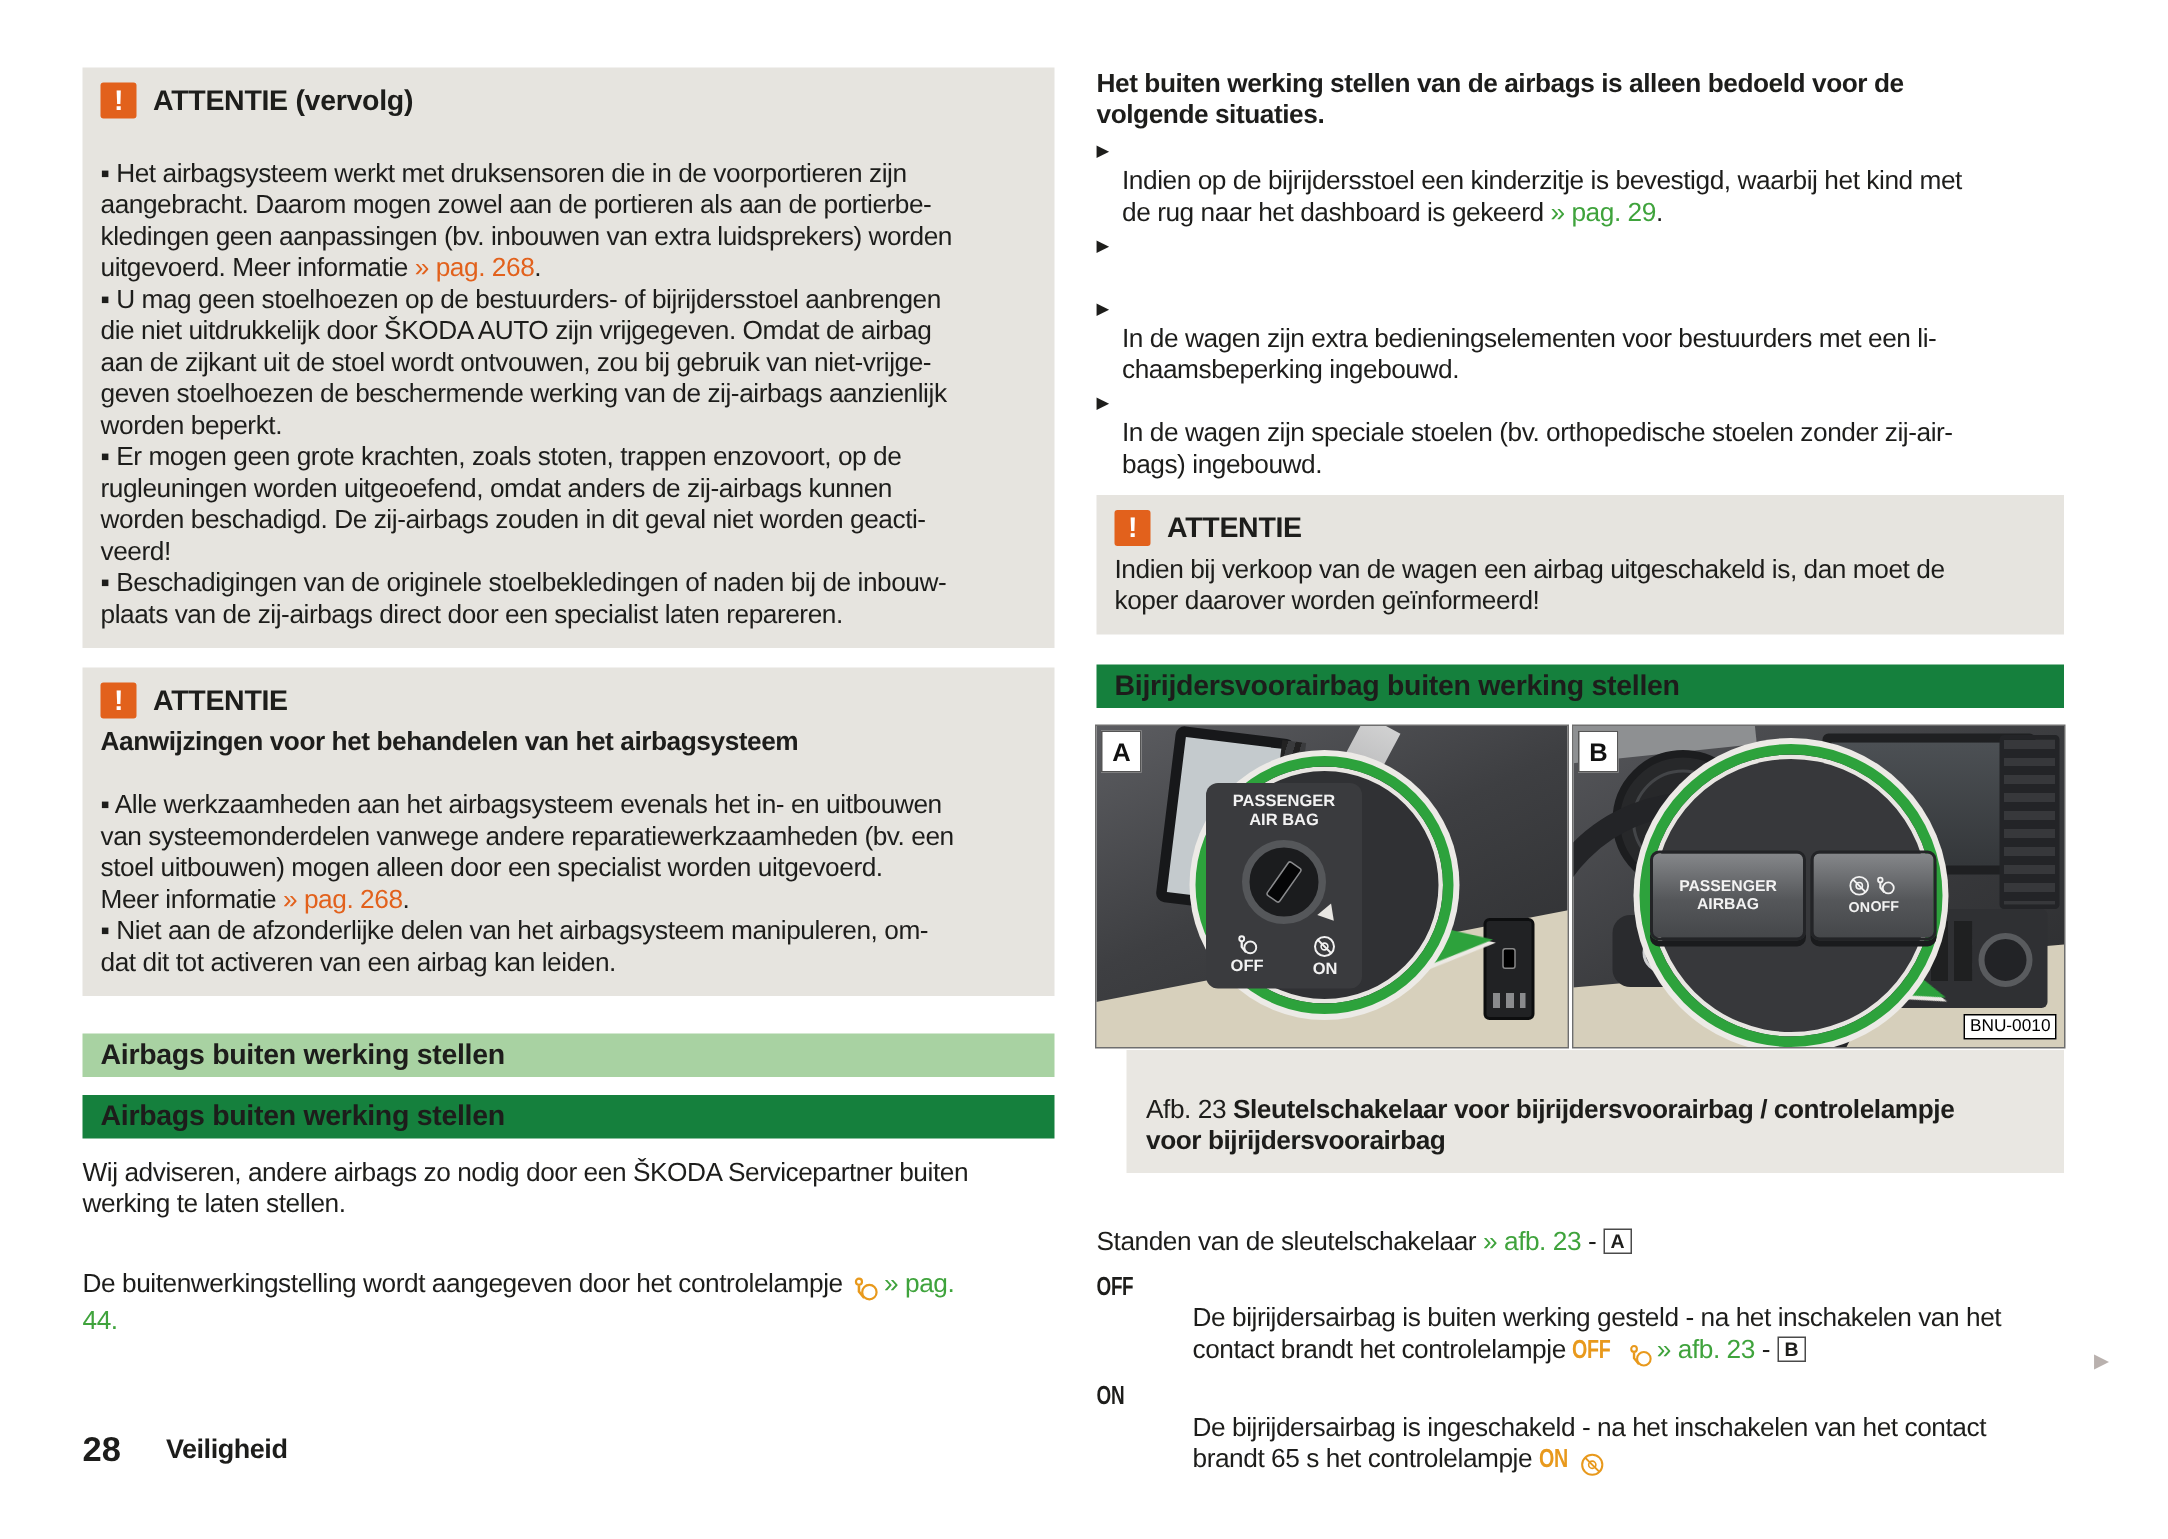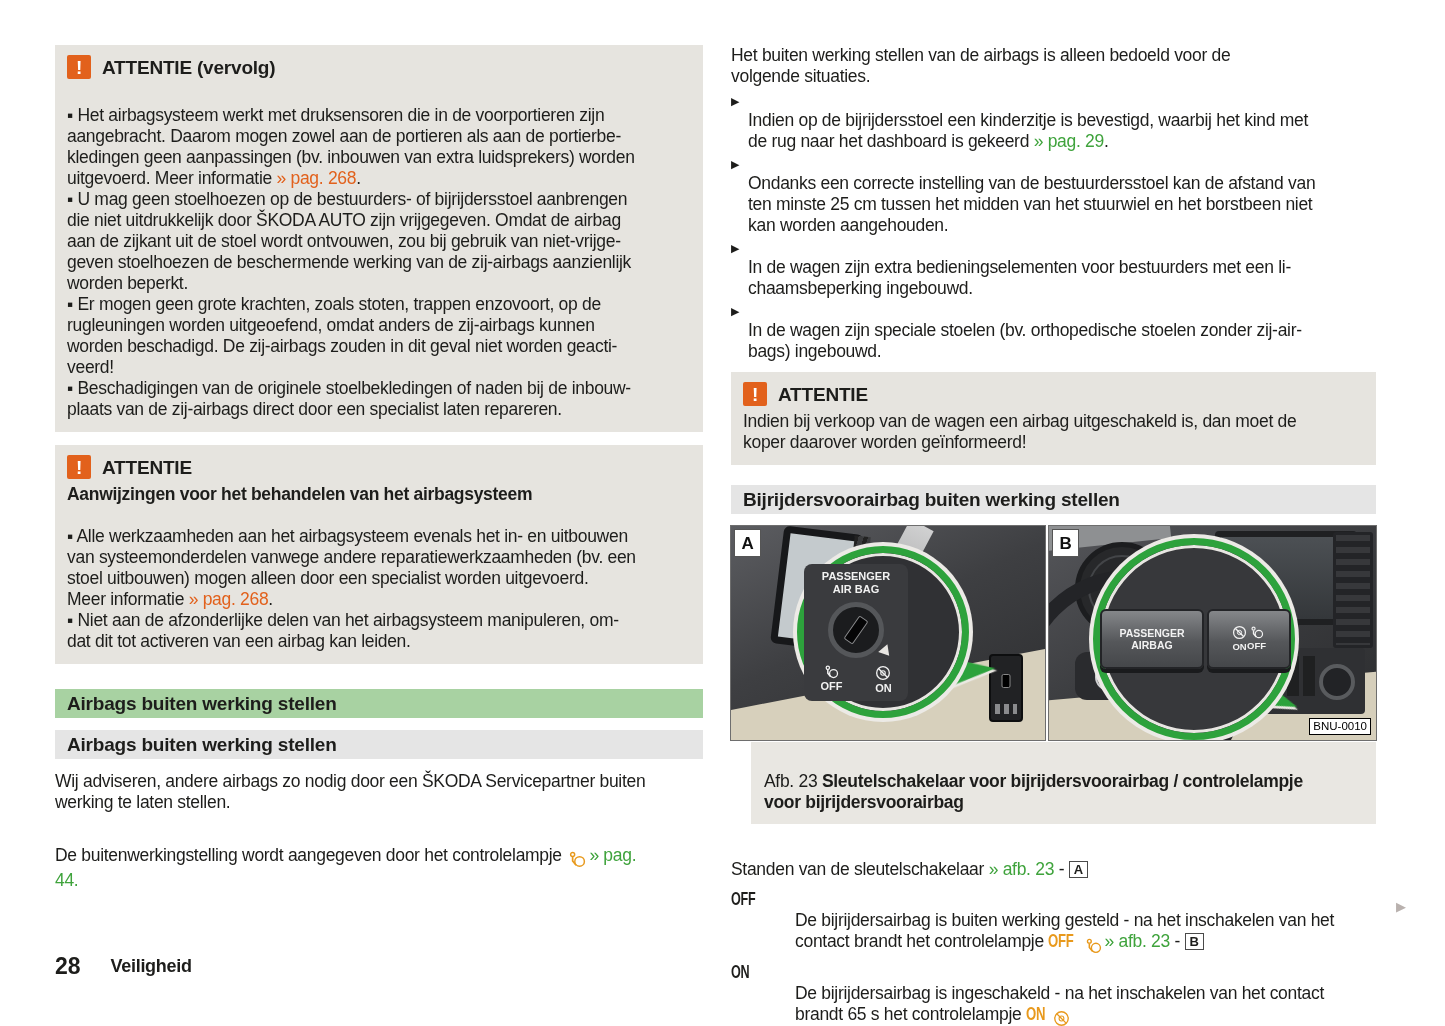--- a/index.html
+++ b/index.html
@@ -20,24 +20,24 @@
   .box-subtitle{font-weight:bold;margin:0 0 1px;}
   .graybox p{margin:0;}
   .link-or{color:#e2611c;cursor:pointer;}
   .link-gr{color:#3fa33c;cursor:pointer;}
   .it{font-style:italic;}
   .keybox{display:inline-block;border:1.5px solid #4a4a4a;background:#fff;font-weight:bold;
           font-size:13px;line-height:15px;padding:0 4px;vertical-align:1px;color:#1d1d1b;}
   
   .header-green{background:#a8d2a2;font-weight:bold;font-size:19px;padding:4px 12px;
                 margin:25px 0 12px;letter-spacing:-0.2px;}
-  .header-mauve{background:#e5e5e5;font-weight:bold;font-size:19px;padding:4px 12px;
+  .header-mauve{background:#15803d;font-weight:bold;font-size:19px;padding:4px 12px;
                 margin:0 0 12px;letter-spacing:-0.2px;}
   p.para{margin:0 0 11px;}
-  .bold-intro{font-weight:normal;margin:0 0 2px;}
+  .bold-intro{font-weight:bold;margin:0 0 2px;}
   
   .sit{position:relative;padding-left:17px;margin:0;}
   .sit .tri{position:absolute;left:0;top:2px;font-size:11px;color:#1d1d1b;}
   
   .def{display:grid;grid-template-columns:44px 1fr;margin:0 0 6px;}
   .cond{font-weight:bold;display:inline-block;transform:scaleX(0.72);transform-origin:0 60%;white-space:nowrap;}
   .lamp{color:#e8991c;font-weight:bold;display:inline-block;transform:scaleX(0.75);transform-origin:0 60%;white-space:nowrap;}
   .icon-amber{color:#e8991c;vertical-align:-4px;margin:0 3px 0 1px;}
   .icon-white{color:#f2f2f2;}
   
@@ -197,23 +197,21 @@
     <div class="col-right">
 
       <p class="bold-intro pre">Het buiten werking stellen van de airbags is alleen bedoeld voor de
 volgende situaties.</p>
 
       <p class="sit pre">
         <span class="tri">▶</span><span>Indien op de bijrijdersstoel een kinderzitje is bevestigd, waarbij het kind met
 de rug naar het dashboard is gekeerd </span><span class="link-gr">» pag. 29</span><span>.</span>
       </p>
       <p class="sit pre">
-        <span class="tri">▶</span><span>Ondanks een correcte instelling van de bestuurdersstoel kan de afstand van
-ten minste 25 cm tussen het midden van het stuurwiel en het borstbeen niet
-kan worden aangehouden.</span>
+        <span class="tri">▶</span>
       </p>
       <p class="sit pre">
         <span class="tri">▶</span><span>In de wagen zijn extra bedieningselementen voor bestuurders met een li-
 chaamsbeperking ingebouwd.</span>
       </p>
       <p class="sit pre" style="margin-bottom:10px;">
         <span class="tri">▶</span><span>In de wagen zijn speciale stoelen (bv. orthopedische stoelen zonder zij-air-
 bags) ingebouwd.</span>
       </p>
 

